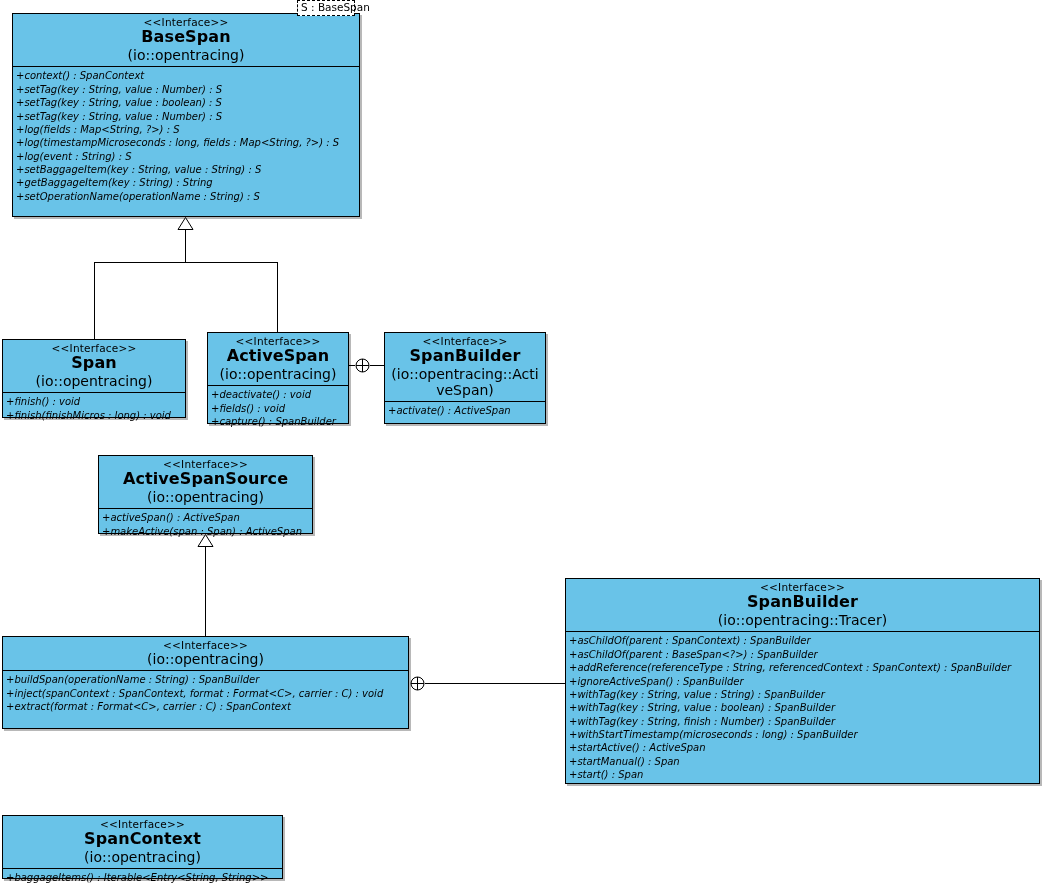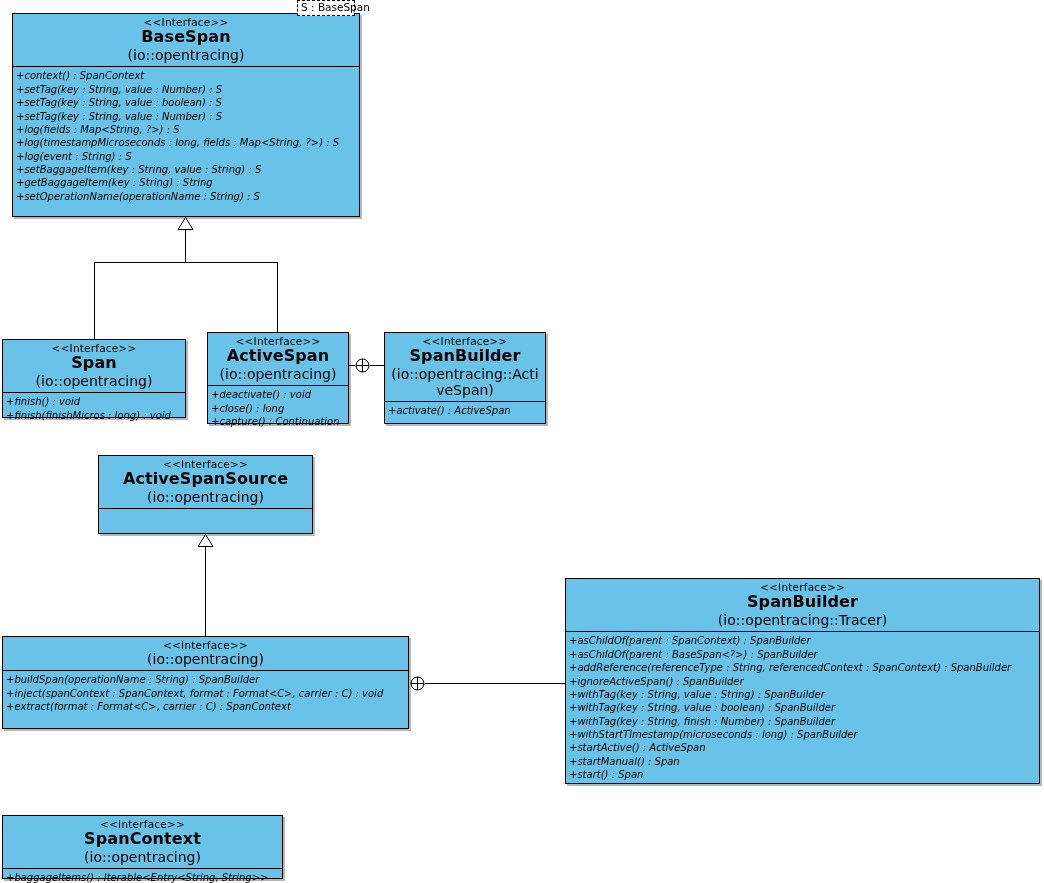--- a/index.html
+++ b/index.html
@@ -153,22 +153,22 @@
 
   <div class="uml-class" style="left:207px; top:332px; width:142px; height:92px;">
     <div class="uml-header">
       <div class="uml-stereotype">&lt;&lt;Interface&gt;&gt;</div>
       <div class="uml-name">ActiveSpan</div>
       <div class="uml-package">(io::opentracing)</div>
     </div>
     <div class="uml-divider"></div>
     <div class="uml-members">
       <div class="uml-member">+deactivate() : void</div>
-      <div class="uml-member">+close() : long</div>
-      <div class="uml-member">+capture() : Continuation</div>
+      <div class="uml-member">+fields() : void</div>
+      <div class="uml-member">+capture() : SpanBuilder</div>
     </div>
   </div>
 
   <div class="nest-marker" style="left:355px; top:358px;">
     <svg width="15" height="15" viewBox="0 0 15 15">
       <circle cx="7.5" cy="7.5" r="6.5" fill="#ffffff" stroke="#000000" stroke-width="1"></circle>
       <line x1="1" y1="7.5" x2="14" y2="7.5" stroke="#000000" stroke-width="1"></line>
       <line x1="7.5" y1="1" x2="7.5" y2="14" stroke="#000000" stroke-width="1"></line>
     </svg>
   </div>
@@ -187,20 +187,24 @@
     </div>
   </div>
 
   <div class="uml-class" style="left:98px; top:455px; width:215px; height:79px;">
     <div class="uml-header">
       <div class="uml-stereotype">&lt;&lt;Interface&gt;&gt;</div>
       <div class="uml-name">ActiveSpanSource</div>
       <div class="uml-package">(io::opentracing)</div>
     </div>
     <div class="uml-divider"></div>
+    <div class="uml-members">
+      <div class="uml-member">+activeSpan() : ActiveSpan</div>
+      <div class="uml-member">+makeActive(span : Span) : ActiveSpan</div>
+    </div>
   </div>
 
   <div class="gen-arrow" style="left:197px; top:534px;">
     <svg width="17" height="13" viewBox="0 0 17 13">
       <polygon points="8.5,0.5 16,12.5 1,12.5" fill="#ffffff" stroke="#000000" stroke-width="1"></polygon>
     </svg>
   </div>
   <div class="conn conn-v" style="left:205px; top:546px; height:90px;"></div>
 
   <div class="uml-class" style="left:2px; top:636px; width:407px; height:93px;">

